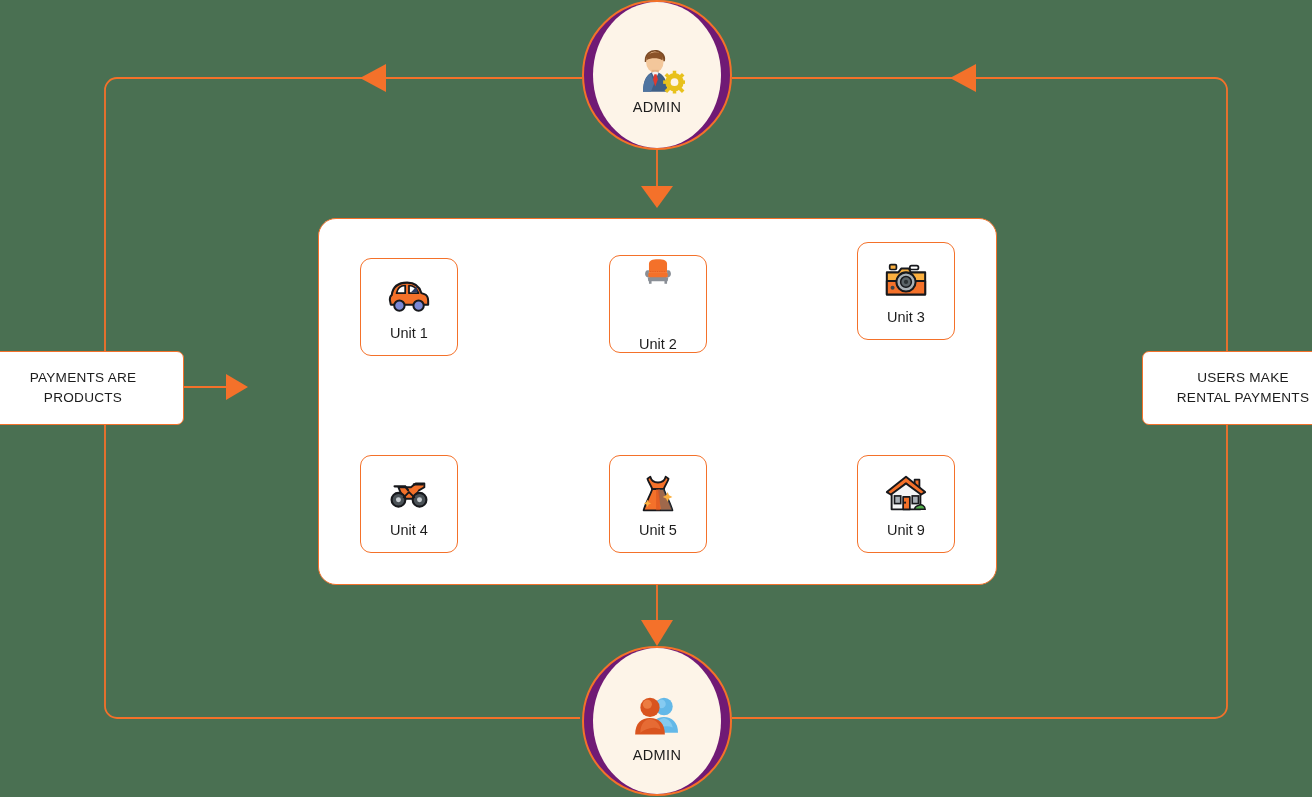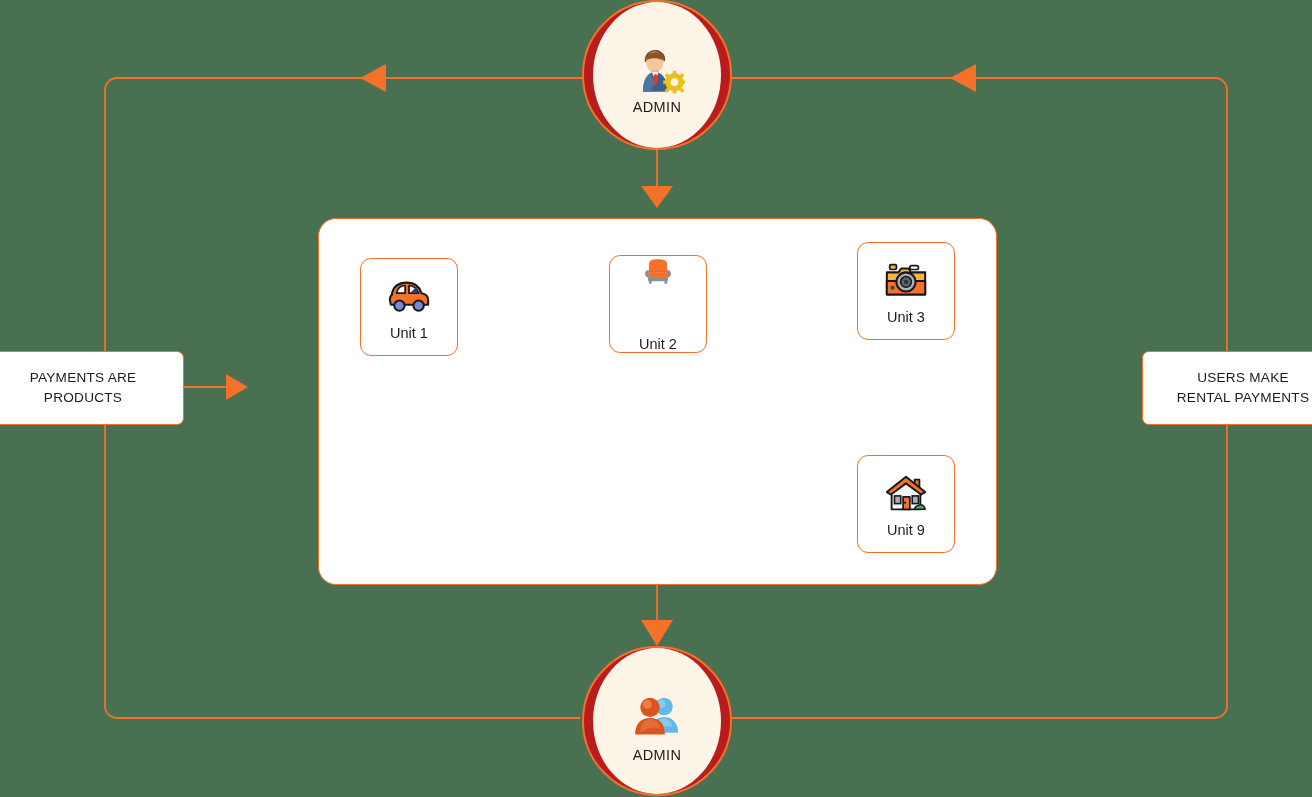--- a/index.html
+++ b/index.html
@@ -29,21 +29,21 @@
     top: 0;
     width: 1312px;
     height: 797px;
     pointer-events: none;
   }
 
   
   .circle-node {
     position: absolute;
     border-radius: 50%;
-    background: #b91c1c;
+    background: #701a75;
     border: 2px solid #f4712a;
     display: flex;
     align-items: center;
     justify-content: center;
     box-sizing: border-box;
   }
   .circle-inner {
     border-radius: 50%;
     background: #fdf4e8;
     width: 100%;
@@ -272,21 +272,46 @@
         <path d="M4 15 L16 15 L19 11 L27 11 L29 15 L44 15 L44 38 L4 38 Z" fill="#fbb040" stroke="#17181c" stroke-width="2.1" stroke-linejoin="round"></path>
         <path d="M4 24 L44 24 L44 38 L4 38 Z" fill="#f4712a" stroke="#17181c" stroke-width="2.1" stroke-linejoin="round"></path>
         <circle cx="24" cy="25" r="10" fill="#a9b0b6" stroke="#17181c" stroke-width="2.1"></circle>
         <circle cx="24" cy="25" r="5.6" fill="#5c6469" stroke="#17181c" stroke-width="1.6"></circle>
         <circle cx="24" cy="25" r="2.2" fill="#2c3235"></circle>
         <circle cx="10" cy="31" r="2.1" fill="#3c4348"></circle>
       </svg>
       <div class="unit-label">Unit 3</div>
     </div>
 
-
+    <div class="unit-card" id="unit-4">
+      <svg class="unit-icon" viewBox="0 0 48 48" xmlns="http://www.w3.org/2000/svg">
+        <path d="M13 17 L26 17 L31 13 L40 13 L40 17 L33 21 L29 29 L18 29 Z" fill="#f4712a" stroke="#17181c" stroke-width="2" stroke-linejoin="round"></path>
+        <path d="M20 19 L34 19 L30 26 L20 26 Z" fill="#f4712a"></path>
+        <path d="M9 16 L20 16 L23 20" fill="none" stroke="#17181c" stroke-width="2.4" stroke-linecap="round"></path>
+        <path d="M29 14 L38 14" stroke="#17181c" stroke-width="2.2" stroke-linecap="round"></path>
+        <circle cx="13" cy="30" r="7.2" fill="#4a5156" stroke="#17181c" stroke-width="2.2"></circle>
+        <circle cx="13" cy="30" r="2.6" fill="#c8cdd1"></circle>
+        <circle cx="35" cy="30" r="7.2" fill="#4a5156" stroke="#17181c" stroke-width="2.2"></circle>
+        <circle cx="35" cy="30" r="2.6" fill="#c8cdd1"></circle>
+        <path d="M18 28 L24 22 L30 28" fill="none" stroke="#17181c" stroke-width="2" stroke-linejoin="round"></path>
+      </svg>
+      <div class="unit-label">Unit 4</div>
+    </div>
+
+    <div class="unit-card" id="unit-5">
+      <svg class="unit-icon" viewBox="0 0 48 48" xmlns="http://www.w3.org/2000/svg">
+        <path d="M16 6 C17 10 20 12 24 12 C28 12 31 10 32 6 L35 8 C34 12 31 15 30 19 L18 19 C17 15 14 12 13 8 Z" fill="#f4712a" stroke="#17181c" stroke-width="1.9" stroke-linejoin="round"></path>
+        <path d="M18 19 L30 19 C33 27 37 34 39 41 L9 41 C11 34 15 27 18 19 Z" fill="#f4712a" stroke="#17181c" stroke-width="1.9" stroke-linejoin="round"></path>
+        <path d="M24 19 L30 19 C33 27 37 34 39 41 L27 41 Z" fill="#5a6066" opacity="0.55"></path>
+        <path d="M22 19 L26 19 L26 41 L22 41 Z" fill="#d9541f" opacity="0.6"></path>
+        <path d="M34 22 l1.6 3.4 3.4 1.6 -3.4 1.6 -1.6 3.4 -1.6 -3.4 -3.4 -1.6 3.4 -1.6 Z" fill="#fbb040"></path>
+        <path d="M13 30 l1.2 2.6 2.6 1.2 -2.6 1.2 -1.2 2.6 -1.2 -2.6 -2.6 -1.2 2.6 -1.2 Z" fill="#fbb040"></path>
+      </svg>
+      <div class="unit-label">Unit 5</div>
+    </div>
 
     <div class="unit-card" id="unit-6">
       <svg class="unit-icon" viewBox="0 0 48 48" xmlns="http://www.w3.org/2000/svg">
         <rect x="33" y="9" width="5" height="13" fill="#f4712a" stroke="#17181c" stroke-width="1.9" stroke-linejoin="round"></rect>
         <path d="M24 6 L44 22 L39 25 L24 13 L9 25 L4 22 Z" fill="#f4712a" stroke="#17181c" stroke-width="2" stroke-linejoin="round"></path>
         <path d="M9 24 L24 13 L39 24 L39 40 L9 40 Z" fill="#f4f5f6" stroke="#17181c" stroke-width="2" stroke-linejoin="round"></path>
         <rect x="21" y="27" width="7" height="13" fill="#f4712a" stroke="#17181c" stroke-width="1.8" stroke-linejoin="round"></rect>
         <circle cx="23" cy="33" r="1.1" fill="#17181c"></circle>
         <rect x="12" y="26" width="6.5" height="8" fill="#a9b0b6" stroke="#17181c" stroke-width="1.7"></rect>
         <rect x="30.5" y="26" width="6.5" height="8" fill="#a9b0b6" stroke="#17181c" stroke-width="1.7"></rect>

